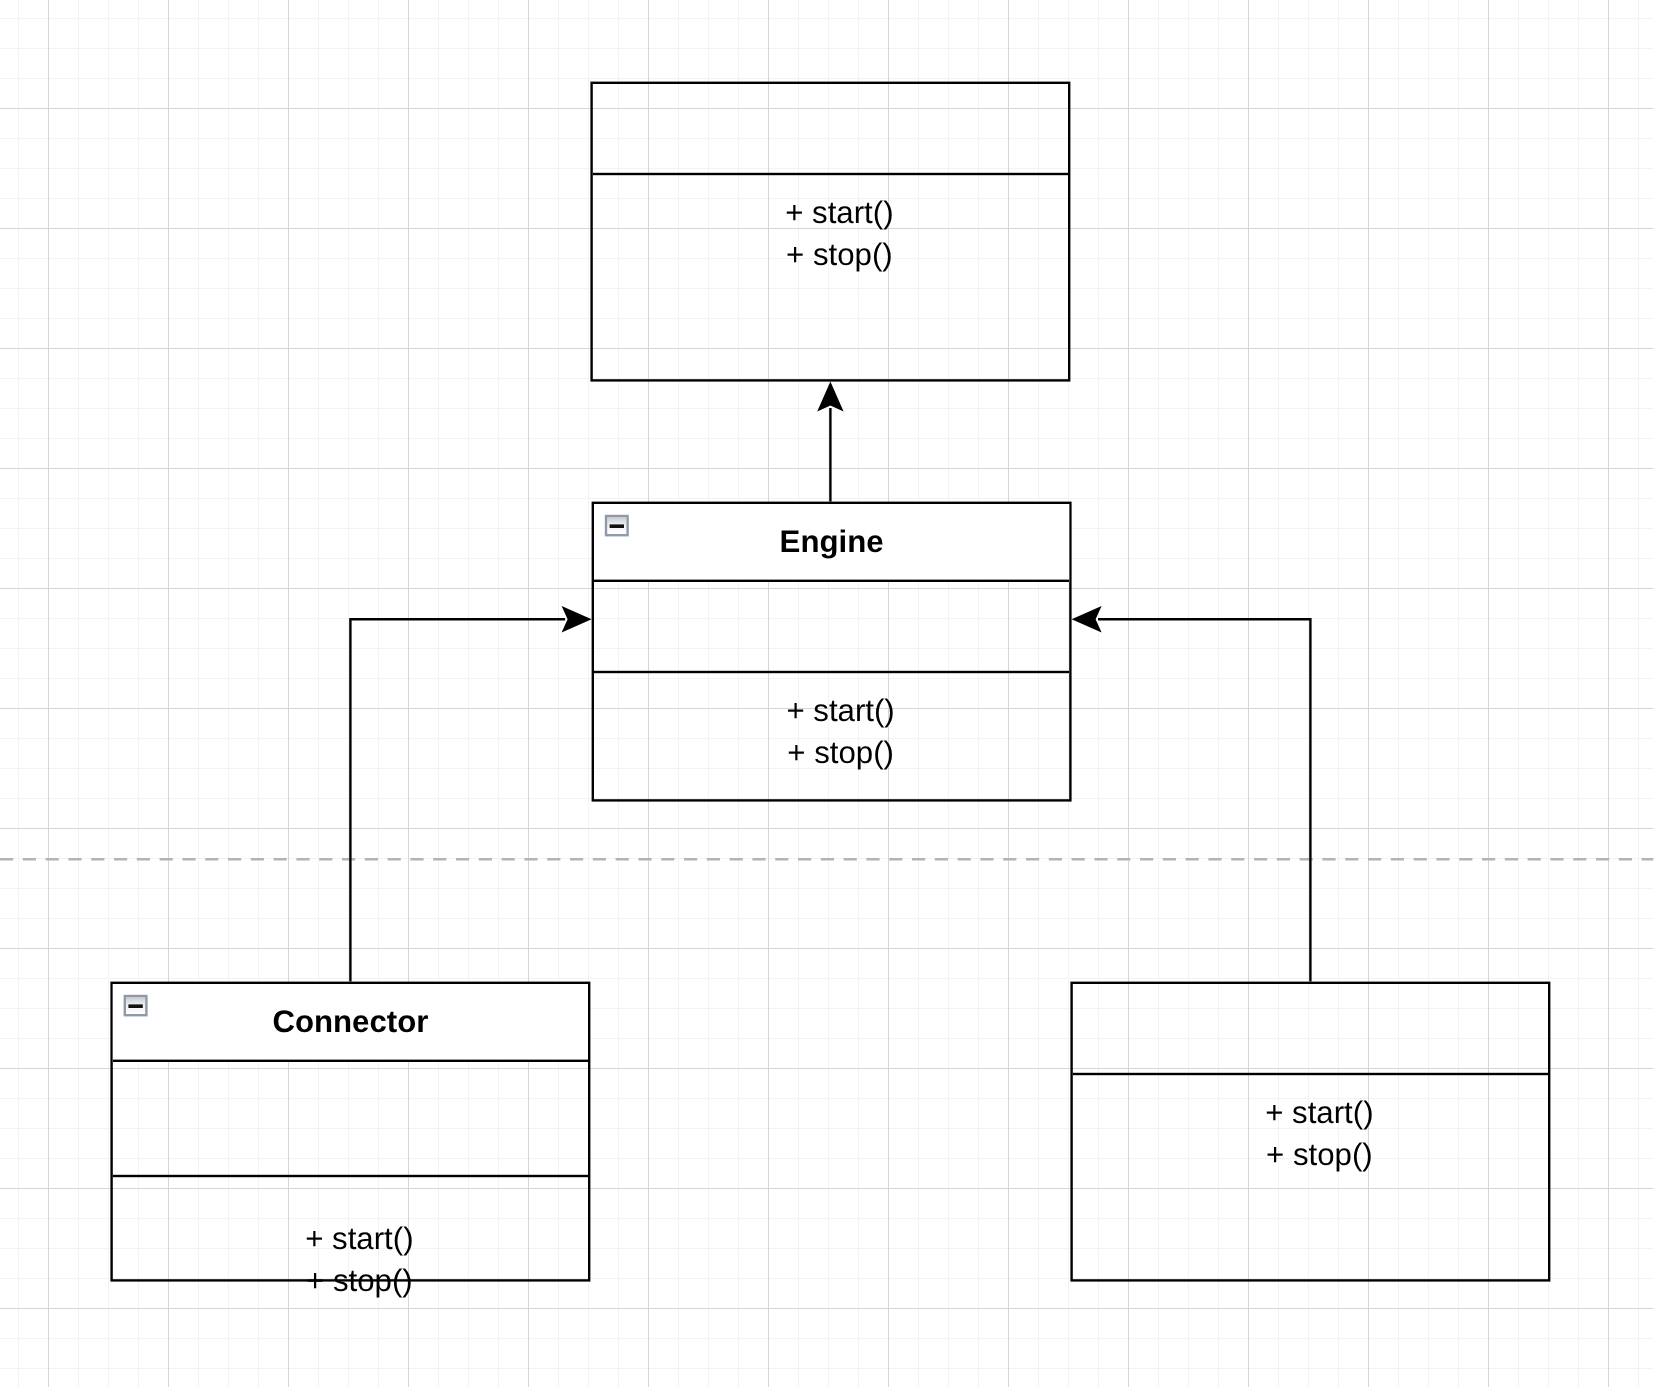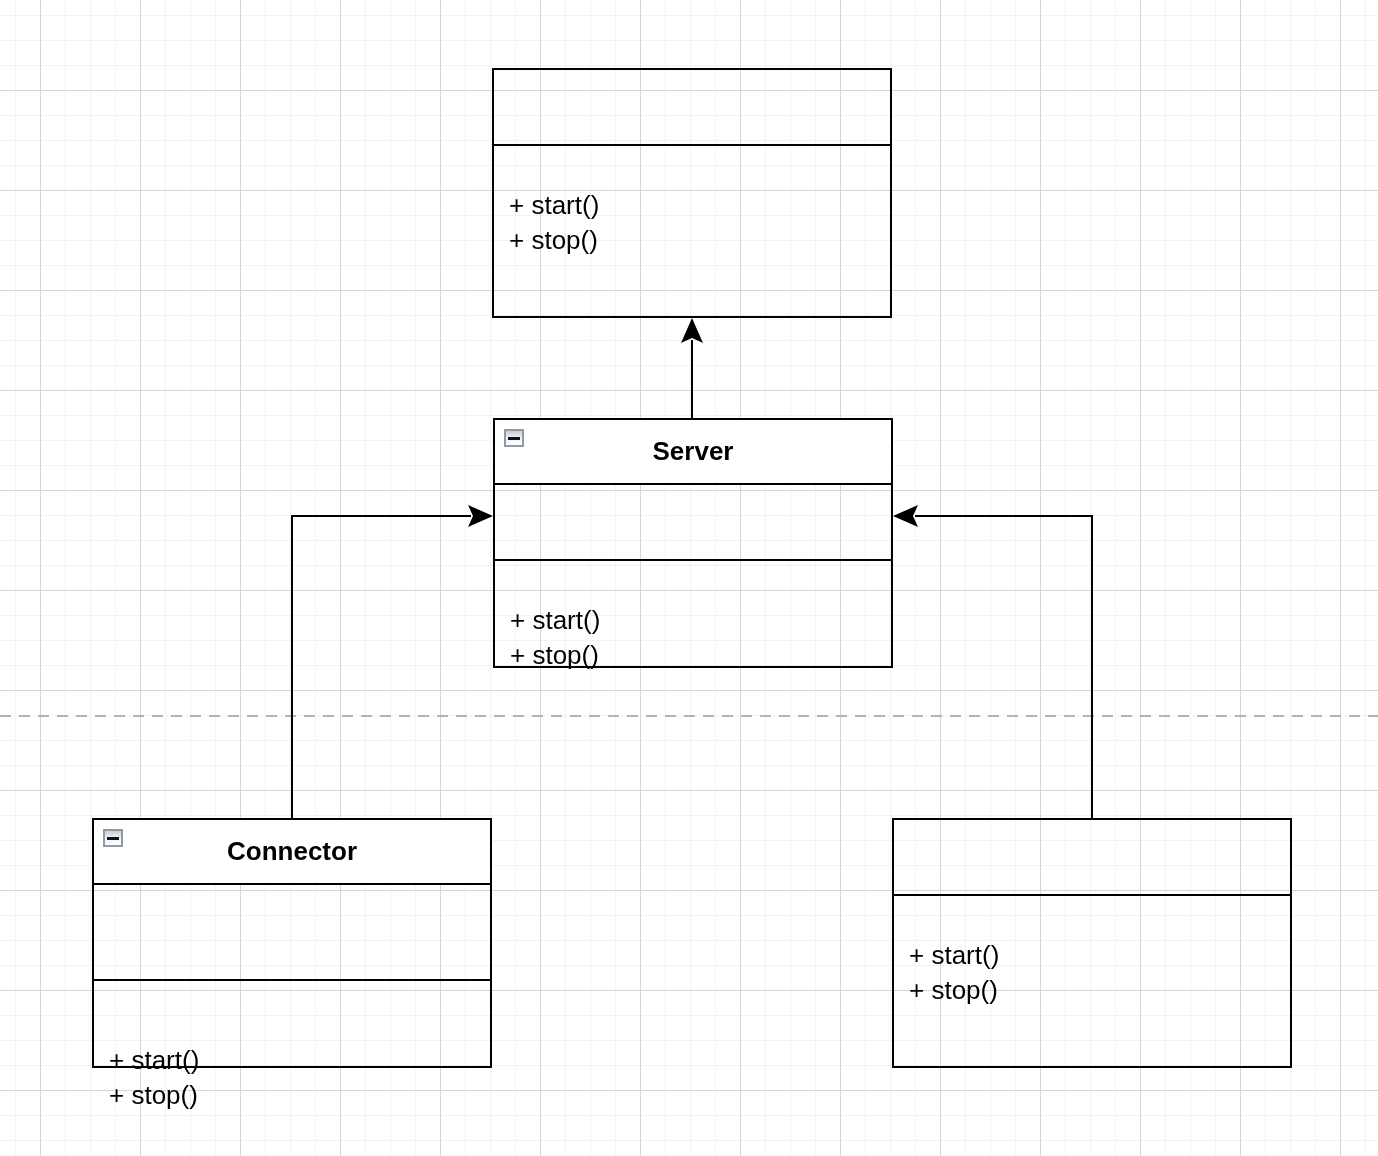--- a/index.html
+++ b/index.html
@@ -74,25 +74,26 @@
   }
   .uml-attrs {
     flex: 0 0 74px;
     height: 74px;
     border-bottom: 2px solid #000000;
     background: transparent;
   }
   .uml-methods {
     flex: 1 1 auto;
     background: transparent;
-    padding: 42px 0 0 15px;
+    padding: 14px 0 0 15px;
     font-size: 26px;
     line-height: 35px;
     color: #000000;
     box-sizing: border-box;
+    text-align: center;
   }
 
   
   #class-server    { left: 492px; top: 68px;  }
   #class-service   { left: 493px; top: 418px; }
   #class-connector { left: 92px;  top: 818px; gap: 20px; }
   #class-engine    { left: 892px; top: 818px; }
 </style>
 </head>
 <body>
@@ -125,21 +126,21 @@
       <div>+ start()</div>
       <div>+ stop()</div>
     </div>
   </div>
 
   <div class="uml-class" id="class-service">
     <div class="uml-title">
       <span class="collapse-icon">
           <span class="minus-bar"></span>
         </span>
-      <span>Server</span>
+      <span>Engine</span>
     </div>
     <div class="uml-attrs"></div>
     <div class="uml-methods">
       <div>+ start()</div>
       <div>+ stop()</div>
     </div>
   </div>
 
   <div class="uml-class" id="class-connector">
     <div class="uml-title">

